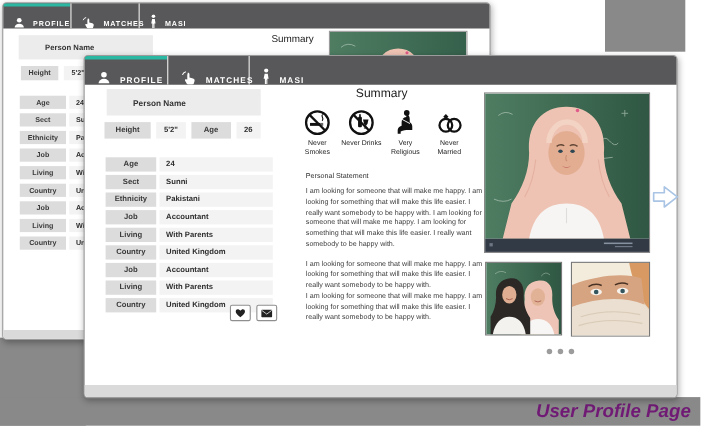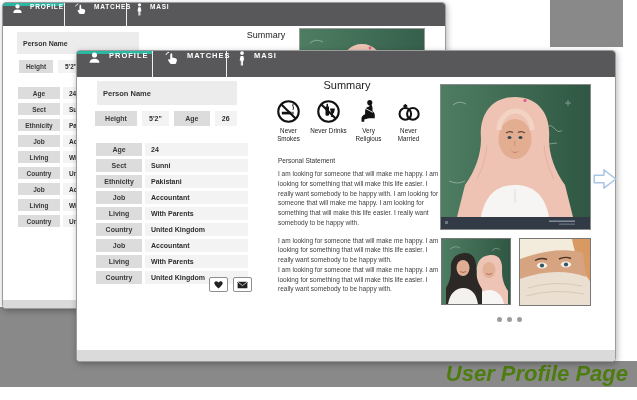--- a/index.html
+++ b/index.html
@@ -3,47 +3,47 @@
 <meta charset="utf-8">
 <style>
   html,body{margin:0;padding:0;background:#fff;}
   .stage{position:relative;width:637px;height:400px;background:#fff;overflow:hidden;
          font-family:"Liberation Sans",sans-serif;-webkit-font-smoothing:antialiased;}
   .backdrop{position:absolute;background:#898989;}
   .bd-tr{left:550px;top:0;width:73px;height:47px;}
   .bd-bl{left:0;top:307px;width:78px;height:80px;}
   .bd-band{left:0;top:361px;width:637px;height:26px;}
   .caption{position:absolute;right:9px;top:361px;height:26px;line-height:26px;
-           font-size:22px;font-weight:bold;font-style:italic;color:#4d7c0f;}
+           font-size:17px;font-weight:bold;font-style:italic;color:#701a75;}
 
   .window{position:absolute;background:#fff;border:1px solid #9b9b9b;border-radius:4px;
           box-shadow:1px 2px 6px rgba(0,0,0,.3);}
   .win-back{left:2px;top:2px;width:442px;height:305px;}
   .win-front{left:76px;top:50px;width:538px;height:310px;}
 
   .tabbar{position:absolute;left:0;top:0;right:0;background:#58585a;display:flex;
           border-radius:3px 3px 0 0;overflow:hidden;}
   .win-front .tabbar{height:26px;}
   .win-back .tabbar{height:23px;}
-  .tab{display:flex;align-items:flex-start;color:#fff;border-right:1px solid rgba(255,255,255,.9);
+  .tab{display:flex;align-items:flex-end;color:#fff;border-right:1px solid rgba(255,255,255,.9);
        box-sizing:border-box;}
   .tab:last-child{border-right:none;}
   .tab.active{box-shadow:inset 0 3px 0 0 #2bb8a3;}
   .win-front .tab{font-size:7.5px;letter-spacing:1px;font-weight:bold;gap:8px;padding-left:11px;}
   .win-front .tab1{width:76px;} .win-front .tab2{width:74px;} .win-front .tab3{width:62px;}
   .win-back .tab{font-size:6.5px;letter-spacing:.8px;font-weight:bold;gap:7px;padding-left:9px;}
   .win-back .tab1{width:62px;} .win-back .tab2{width:62px;} .win-back .tab3{width:52px;}
   .tab svg{flex:none;}
 
   .footer-strip{position:absolute;left:0;right:0;bottom:0;background:#dadada;border-radius:0 0 3px 3px;}
   .win-front .footer-strip{height:11px;}
   .win-back .footer-strip{height:8px;}
 
   .name-box{position:absolute;background:#ececec;display:flex;align-items:center;
-            padding-left:6px;color:#333;font-weight:bold;box-sizing:border-box;}
+            padding-left:24px;color:#333;font-weight:bold;box-sizing:border-box;}
   .win-front .name-box{left:20px;top:30px;width:140px;height:24px;font-size:7.5px;}
   .win-back  .name-box{left:14px;top:29px;width:122px;height:22px;font-size:7px;}
 
   .hrow{position:absolute;display:flex;align-items:center;gap:5px;}
   .win-front .hrow{left:18px;top:60px;height:15px;font-size:7px;}
   .win-back  .hrow{left:16px;top:57px;height:13px;font-size:6.5px;}
   .pill{background:#dcdcdc;color:#3a3a3a;font-weight:bold;display:flex;align-items:center;
         justify-content:center;height:100%;box-sizing:border-box;}
   .win-front .hrow .pill{width:42px;} .win-front .hrow .pill.small{width:36px;}
   .win-back  .hrow .pill{width:34px;} .win-back  .hrow .pill.small{width:30px;}

